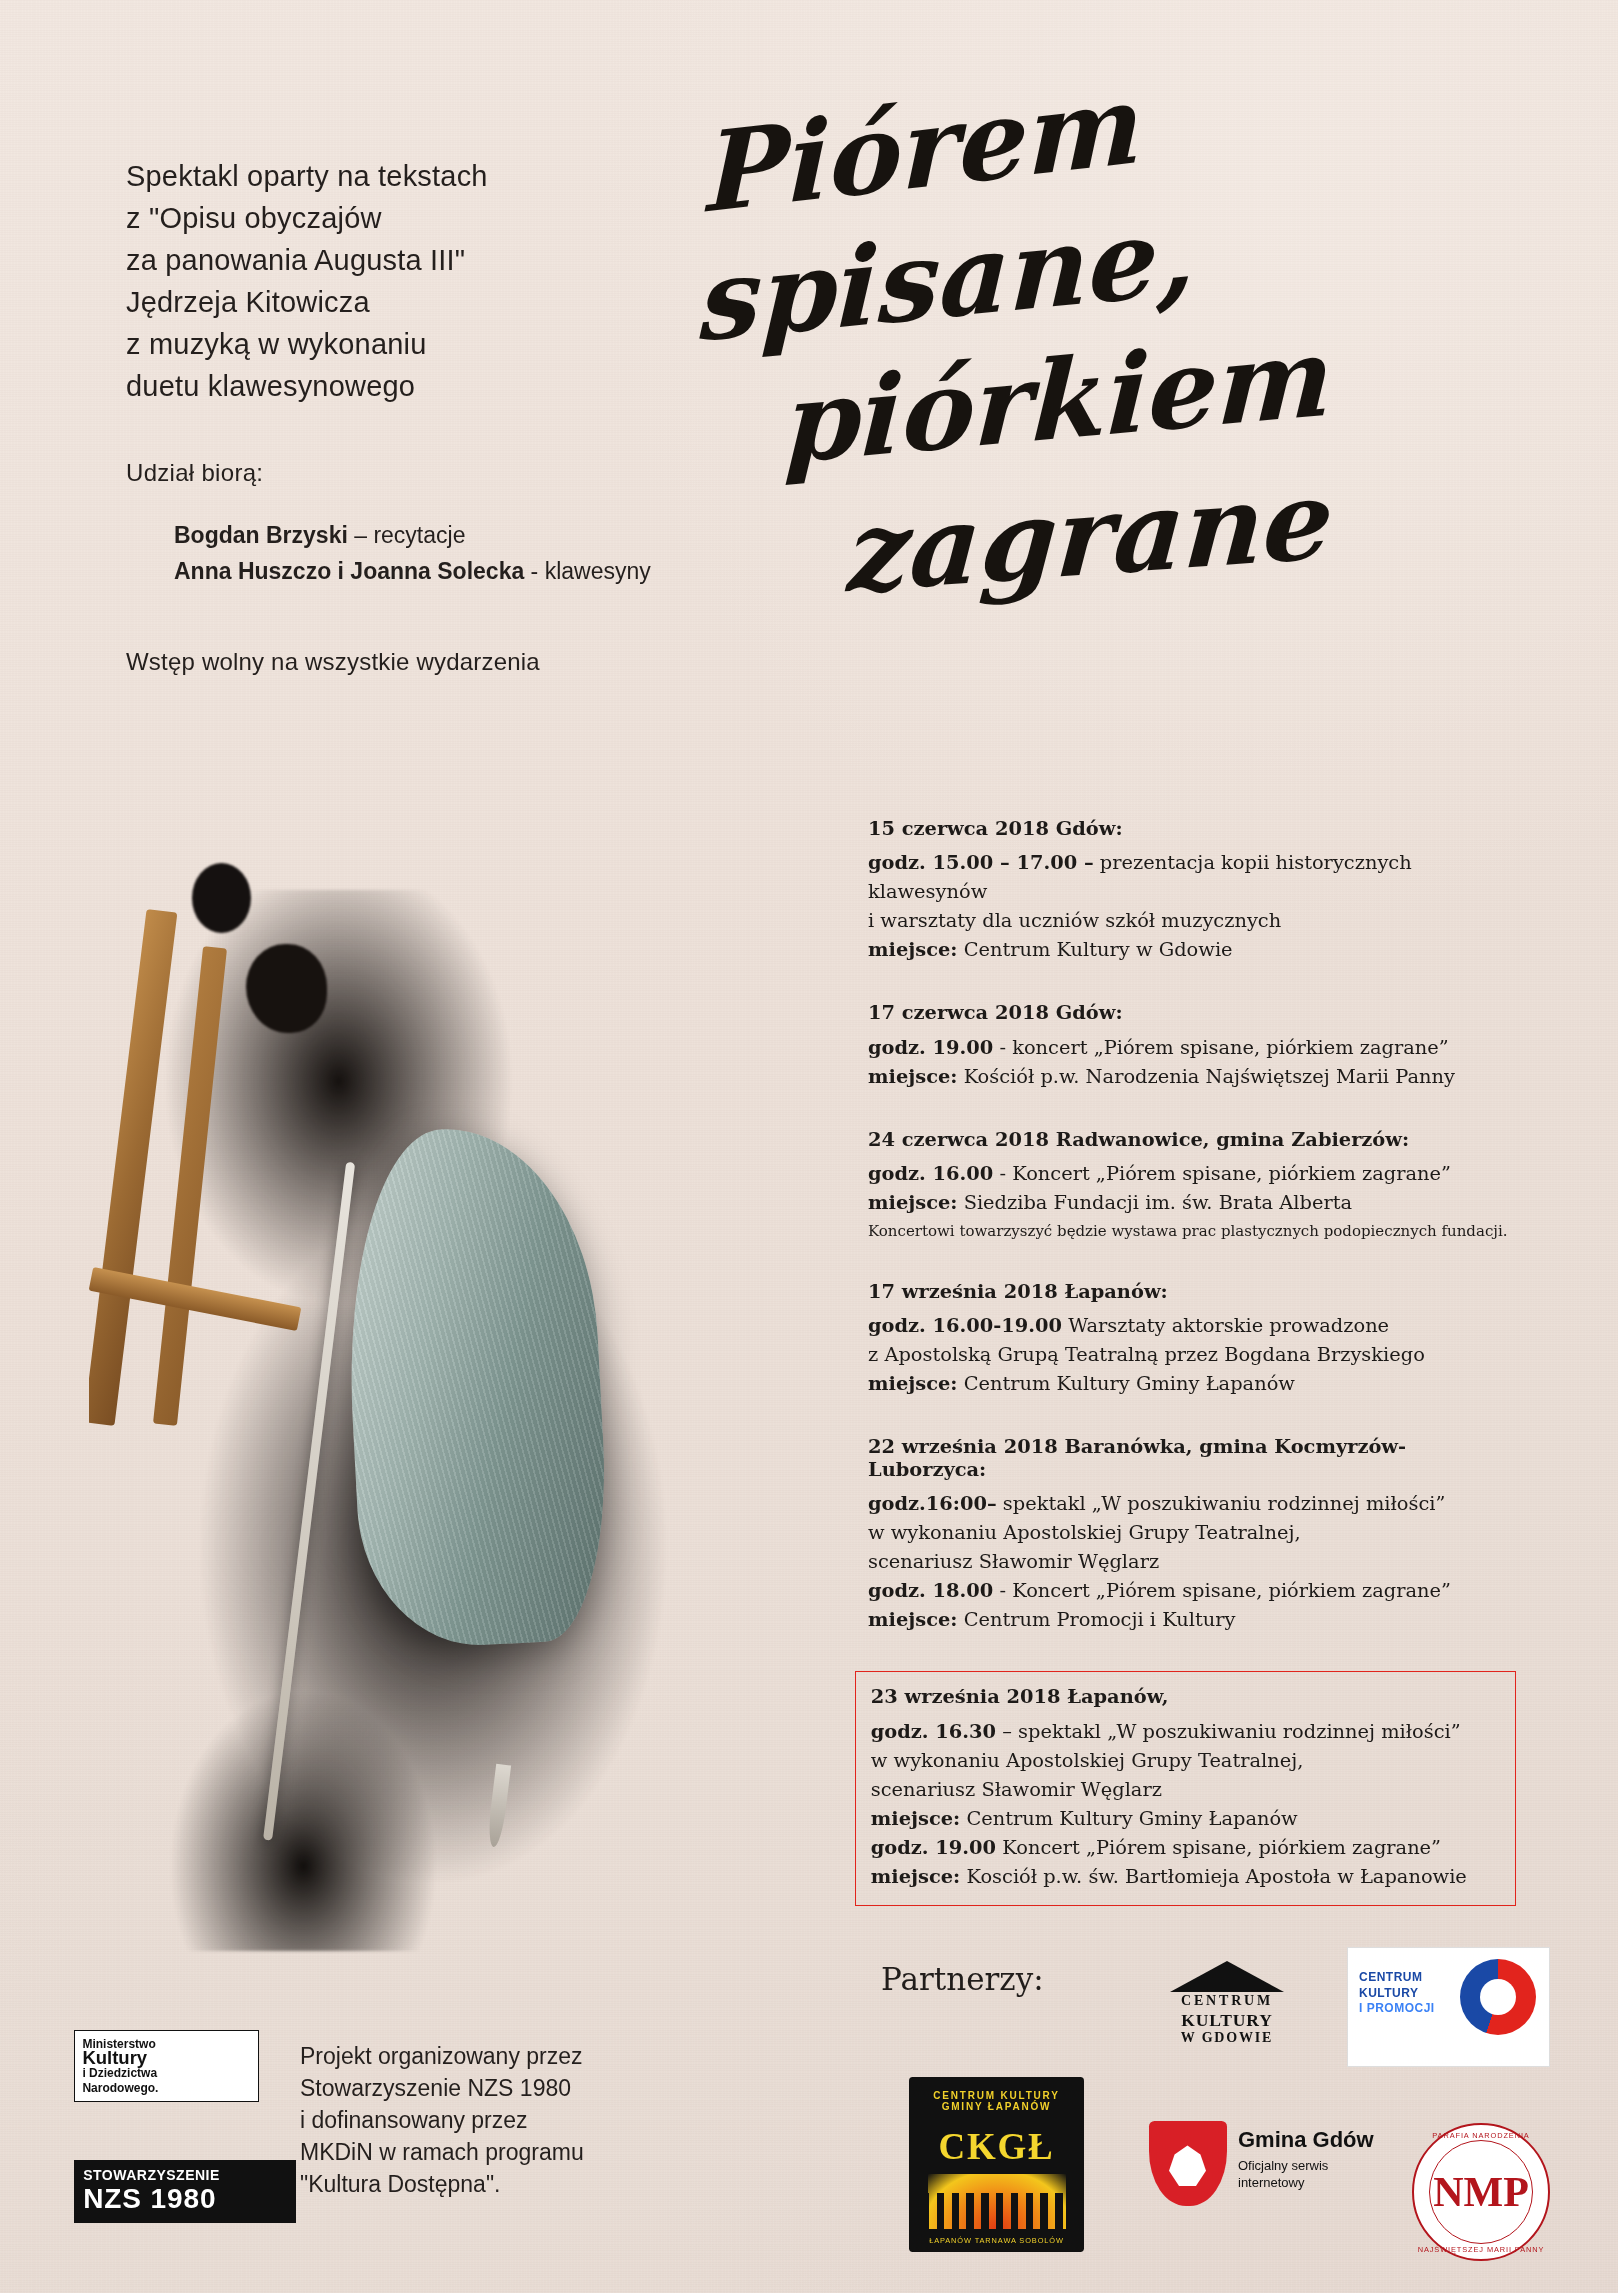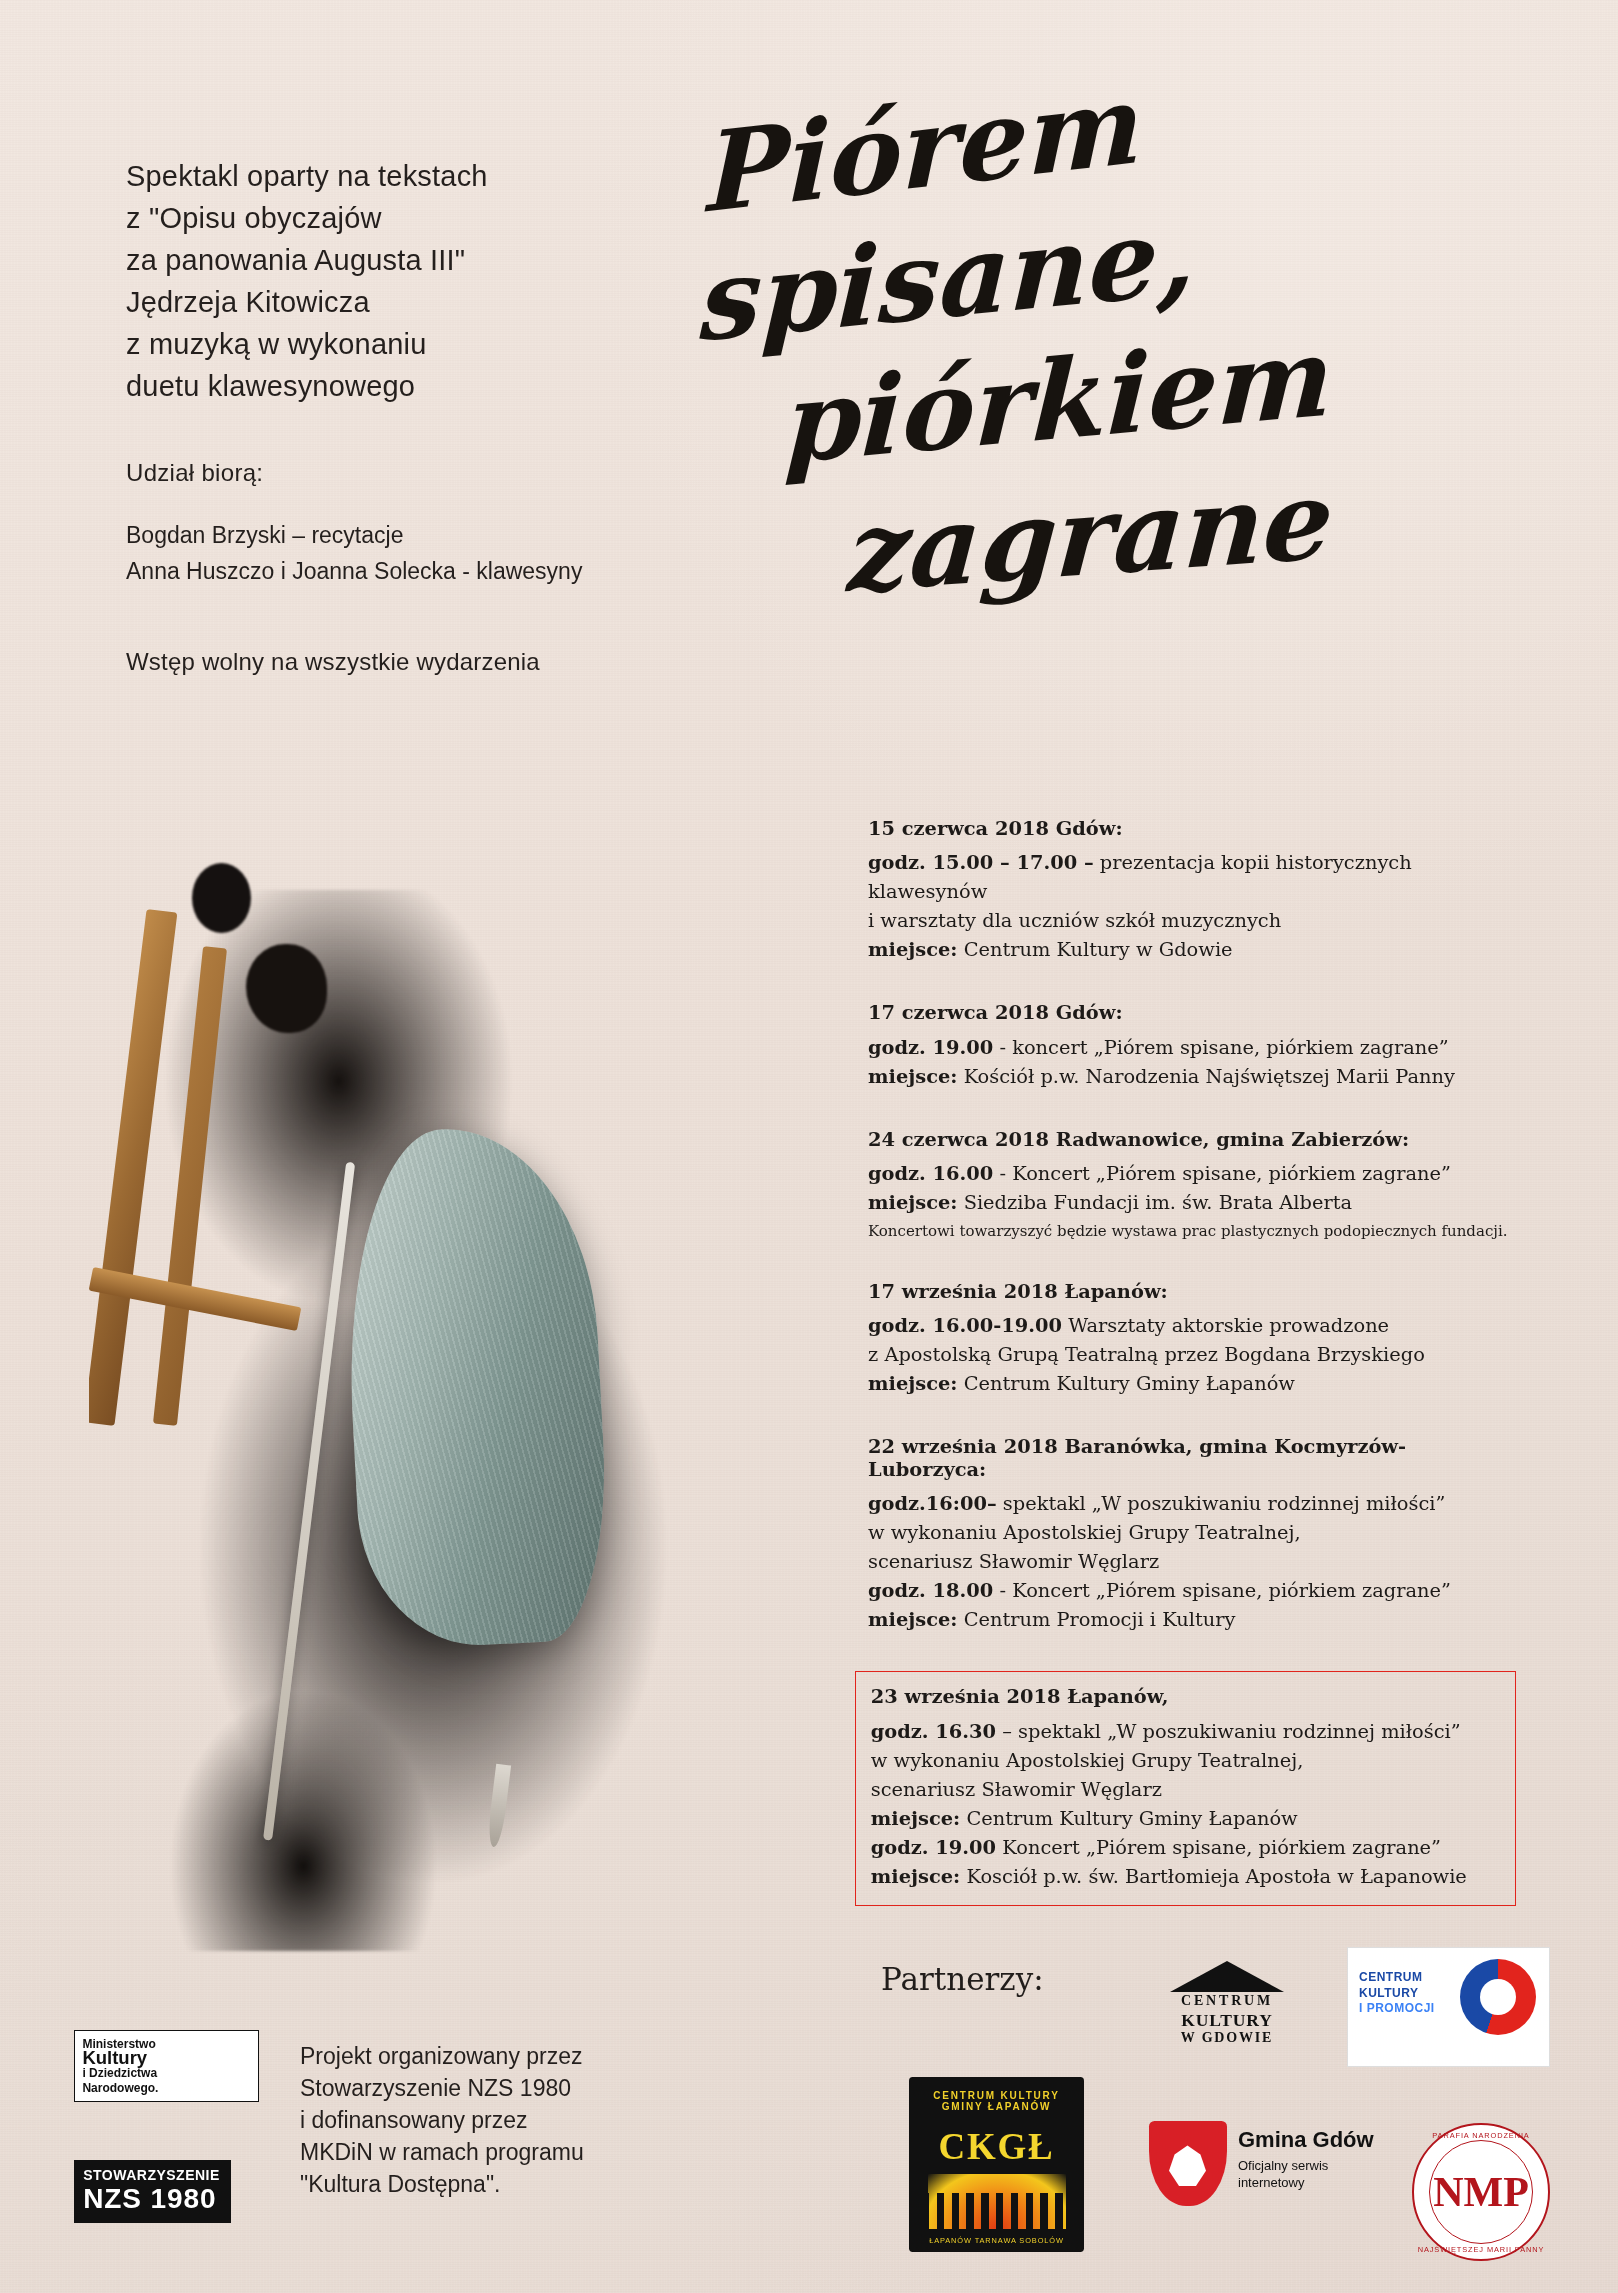--- a/index.html
+++ b/index.html
@@ -43,21 +43,21 @@
     font-size: 29px;
     line-height: 42px;
     letter-spacing: 0.2px;
   }
   .intro .participants-title {
     margin-top: 52px;
     font-size: 24px;
     letter-spacing: 0.3px;
   }
   .cast { margin-top: 29.5px; font-size: 23px; line-height: 36px; }
-  .cast b { font-weight: 400; }
+  .cast b { font-weight: 700; margin-left: 48px; }
   .free-entry {
     margin-top: 59px;
     font-size: 24px;
     letter-spacing: 0.2px;
   }
 
   
   .title-wrap {
     position: absolute;
     left: 701px;
@@ -207,21 +207,21 @@
   
   .mkidn {
     position: absolute; left: 74px; top: 2030px; width: 185px;
   }
   .mkidn .bar {
     background: #fff; border: 1.8px solid #111; padding: 5.5px 7.4px;
     font-size: 12px; line-height: 14.8px; color: #111; font-weight: 700;
   }
   .mkidn .bar .big { font-size: 18.5px; }
   .nzs {
-    position: absolute; left: 74px; top: 2160px; width: 157px;
+    position: absolute; left: 74px; top: 2160px; width: 222px;
     background: #111; color: #fff; padding: 7.4px 9.2px;
   }
   .nzs .s1 { font-size: 14px; font-weight: 700; letter-spacing: 0.5px; }
   .nzs .s2 { font-size: 28px; font-weight: 700; letter-spacing: 0.9px; }
 
   
   .logo { position: absolute; }
   .logo-ckgl { left: 909px; top: 2077px; width: 175px; height: 175px; background: #111; border-radius: 3.7px; overflow: hidden; }
   .logo-ckgl .arc { position: absolute; left: 11px; top: 13px; width: 153px; height: 92px; border: 0; color: #f2d12a; font-size: 10px; font-weight: 700; text-align: center; letter-spacing: 1.8px; }
   .logo-ckgl .ck { position: absolute; left: 0; right: 0; top: 48px; text-align: center; color: #f4d62e; font-size: 37px; font-weight: 700; letter-spacing: 1.8px; font-family: "Liberation Serif", serif; }

